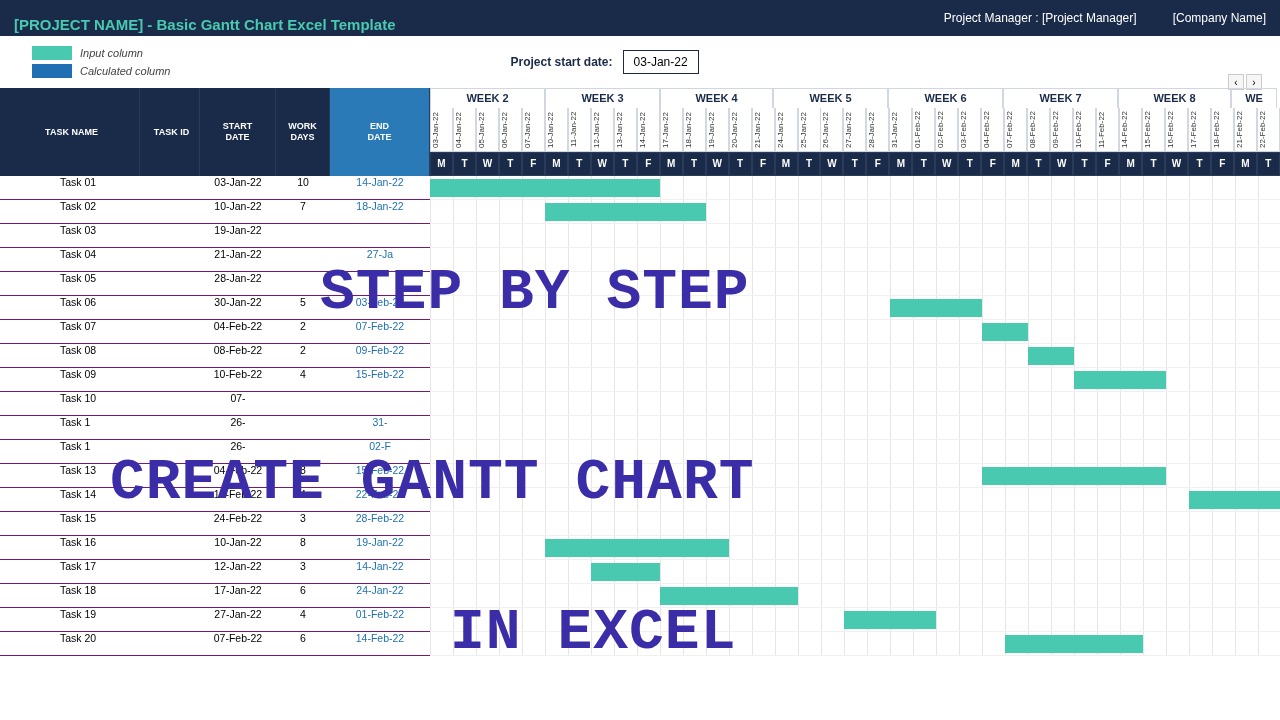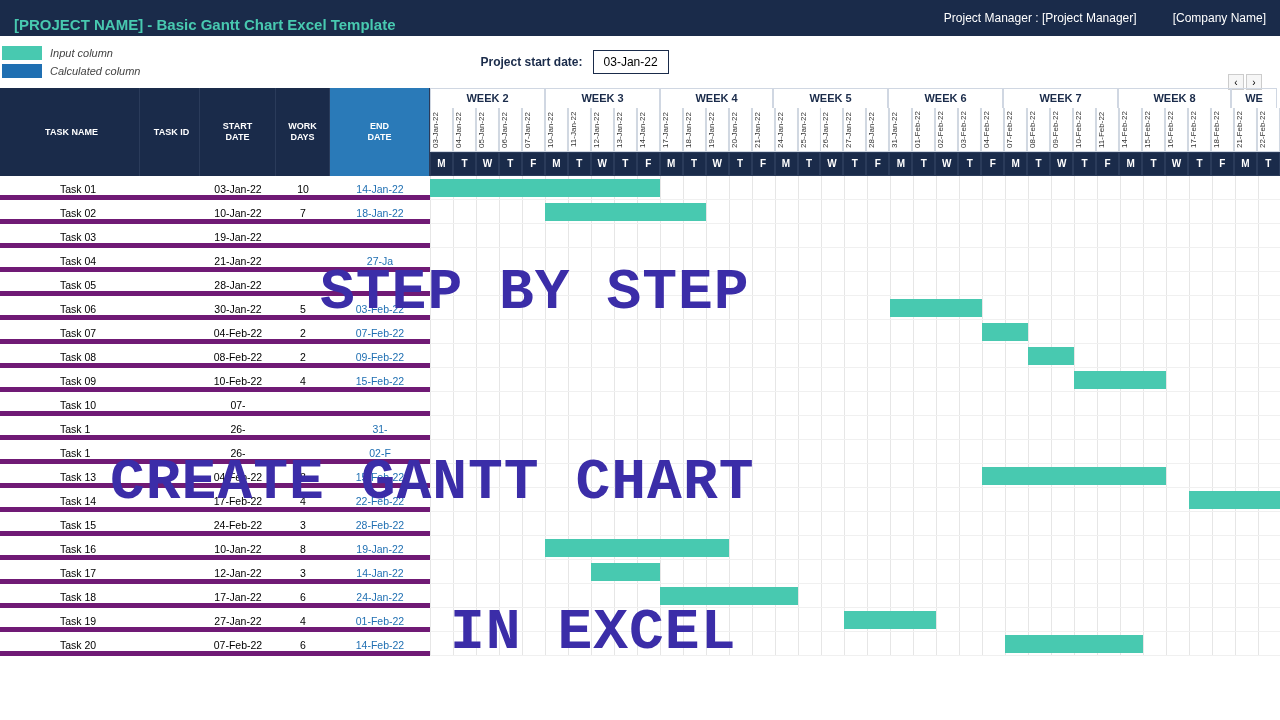--- a/index.html
+++ b/index.html
@@ -20,21 +20,21 @@
     align-items: center;
     justify-content: space-between;
     height: 36px;
   }
   .header-title { color: #48c9b0; font-weight: bold; font-size: 15px; margin-top: 12px; }
   .header-right { display: flex; gap: 36px; font-size: 12px; }
   .header-right span strong { font-weight: normal; }
   .subheader {
     display: flex;
     align-items: center;
-    padding: 10px 2px;
+    padding: 10px 32px;
     gap: 40px;
   }
   .legend { display: flex; flex-direction: column; gap: 4px; }
   .legend-item { display: flex; align-items: center; gap: 8px; font-style: italic; color: #444; }
   .swatch { width: 40px; height: 14px; }
   .swatch-teal { background: #48c9b0; }
   .swatch-blue { background: #1f6fb2; }
   .start-date-area {
     margin-left: 300px;
     display: flex;
@@ -116,22 +116,22 @@
   }
   .th { font-size: 9px; font-weight: bold; text-align: center; padding: 6px 4px; border-right: 1px solid #2a3b5a; display:flex;align-items:center;justify-content:center;height:100%;line-height:1.2; }
   .th-id { width: 60px; text-align: left; padding-left: 8px; }
   .th-name { width: 140px; text-align: left; padding-left: 8px; }
   .th-sdate { width: 76px; }
   .th-wd { width: 54px; }
   .th-ed { width: 100px; background: #2a7ab8; }
   .task-row {
     display: flex;
     height: 24px;
-    align-items: flex-end;
-    border-bottom: 5px solid #701a75;
+    align-items: flex-start;
+    border-bottom: 1px solid #701a75;
     font-size: 10.5px;
   }
   .td-id { width: 60px; padding-left: 8px; }
   .td-name { width: 140px; }
   .td-sdate { width: 76px; text-align: center; }
   .td-wd { width: 54px; text-align: center; }
   .td-ed { width: 100px; text-align: center; color: #1f6fb2; font-weight: 500; }
   
   .gantt-body { position: relative; }
   .gantt-row {

